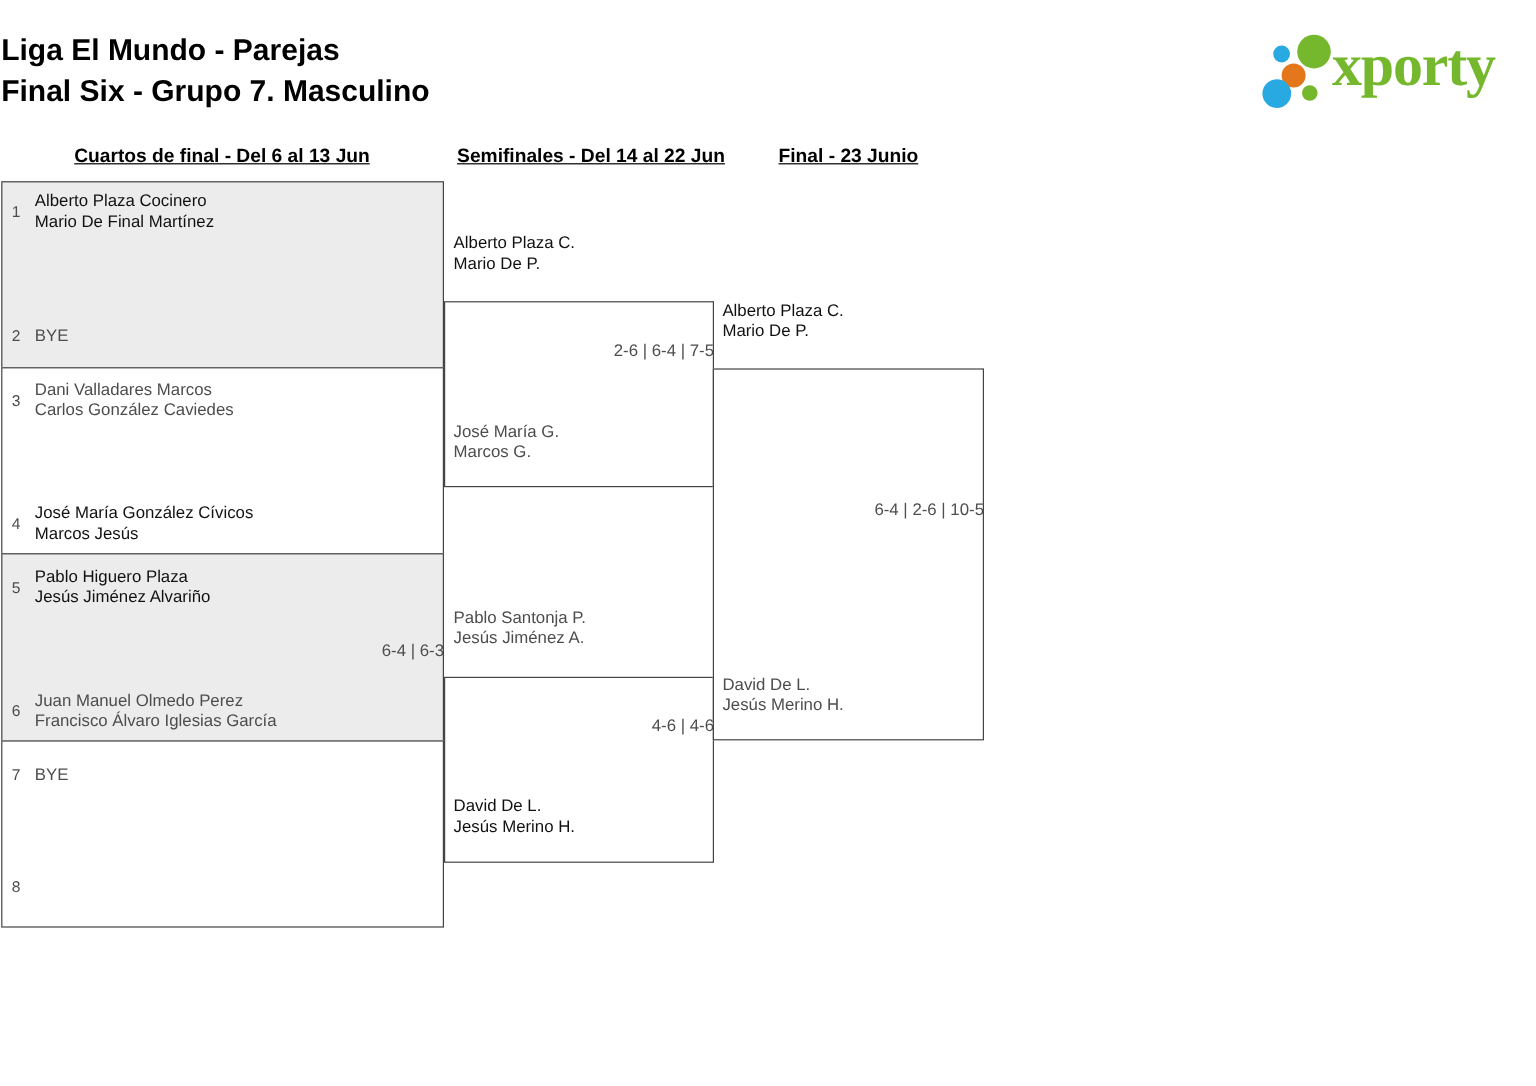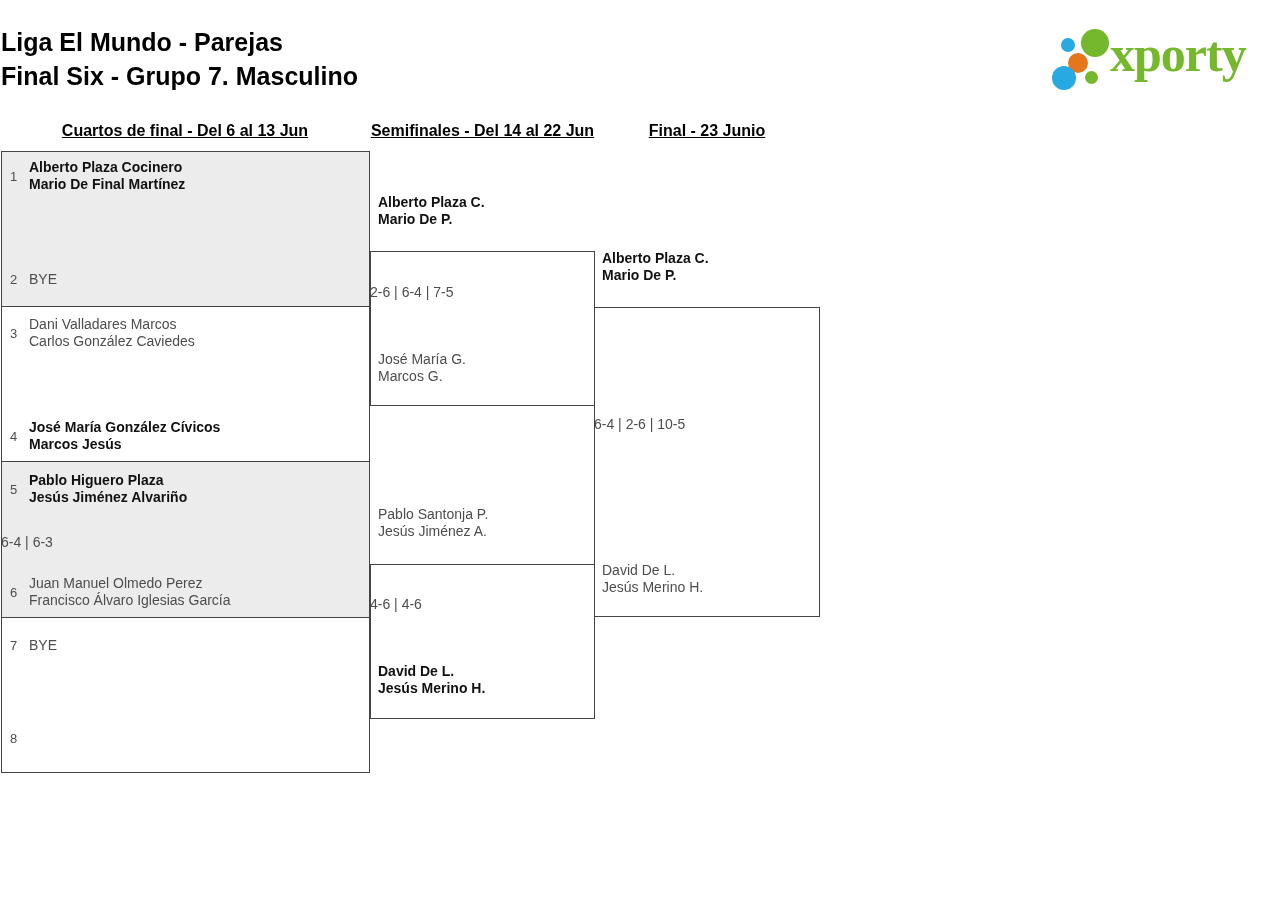--- a/index.html
+++ b/index.html
@@ -18,24 +18,24 @@
   .round-header { position:absolute; top:96px; font-size:16px; font-weight:600; line-height:21px;
                   color:#000; text-align:center;text-decoration:underline; }
 
   .box { position:absolute; border:1px solid var(--line,#444); background:#fff; }
   .box.shaded { background:var(--box-fill,#ececec); }
 
   .slot { position:absolute; display:flex; align-items:center; }
   .seed { flex:0 0 25px; width:25px; text-align:center; font-size:13px; color:var(--secondary-text,#4d4d4d); }
   .names { font-size:14px; line-height:17px; color:var(--secondary-text,#4d4d4d); margin-left:3px; }
   .names.abs { position:absolute; margin-left:0; }
-  .names.winner { color:var(--winner-text,#111); font-weight:700; }
+  .names.winner { color:var(--winner-text,#111); font-weight:400; }
   .nline { display:block; white-space:nowrap; }
 
-  .score { position:absolute; text-align:left; font-size:14px; line-height:17px; color:var(--secondary-text,#4d4d4d); }
+  .score { position:absolute; text-align:right; font-size:14px; line-height:17px; color:var(--secondary-text,#4d4d4d); }
 </style>
 </head>
 <body>
 
 <div id="app">
 
   <div class="title">
     <span class="tline">Liga El Mundo - Parejas</span>
     <span class="tline">Final Six - Grupo 7. Masculino</span>
   </div>
@@ -43,21 +43,21 @@
   <div class="logo">
     <span class="dot" style="left:31px;top:3px;width:28px;height:28px;background:var(--logo-green,#76b82d)"></span>
     <span class="dot" style="left:11px;top:12px;width:14px;height:14px;background:var(--logo-blue,#29a9e1)"></span>
     <span class="dot" style="left:18px;top:27px;width:20px;height:20px;background:var(--logo-orange,#e4761b)"></span>
     <span class="dot" style="left:2px;top:40px;width:24px;height:24px;background:var(--logo-blue,#29a9e1)"></span>
     <span class="dot" style="left:35px;top:45px;width:13px;height:13px;background:var(--logo-green,#76b82d)"></span>
     <span class="wordmark">xporty</span>
   </div>
 
   <div class="round-header" style="left:0;width:370px">Cuartos de final - Del 6 al 13 Jun</div>
-  <div class="round-header" style="left:370px;width:225px">Semifinales - Del 14 al 22 Jun</div>
+  <div class="round-header" style="left:380px;width:225px">Semifinales - Del 14 al 22 Jun</div>
   <div class="round-header" style="left:594px;width:226px">Final - 23 Junio</div>
 
   <div class="box shaded" style="left:1px;top:127px;width:369px;height:156px"></div>
   <div class="box" style="left:1px;top:282px;width:369px;height:156px"></div>
   <div class="box shaded" style="left:1px;top:437px;width:369px;height:157px"></div>
   <div class="box" style="left:1px;top:593px;width:369px;height:156px"></div>
 
   <div class="box" style="left:370px;top:227px;width:225px;height:155px"></div>
   <div class="box" style="left:370px;top:540px;width:225px;height:155px"></div>
   <div class="box" style="left:594px;top:283px;width:226px;height:310px"></div>

